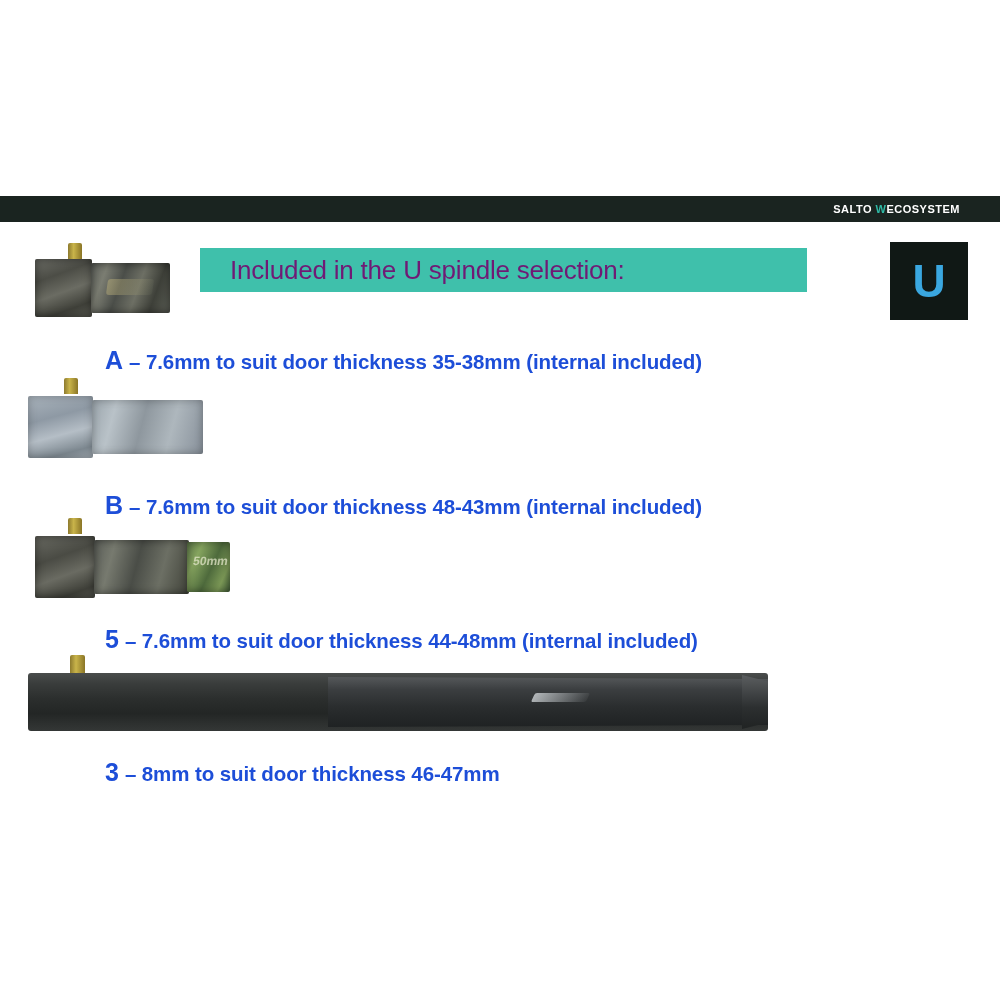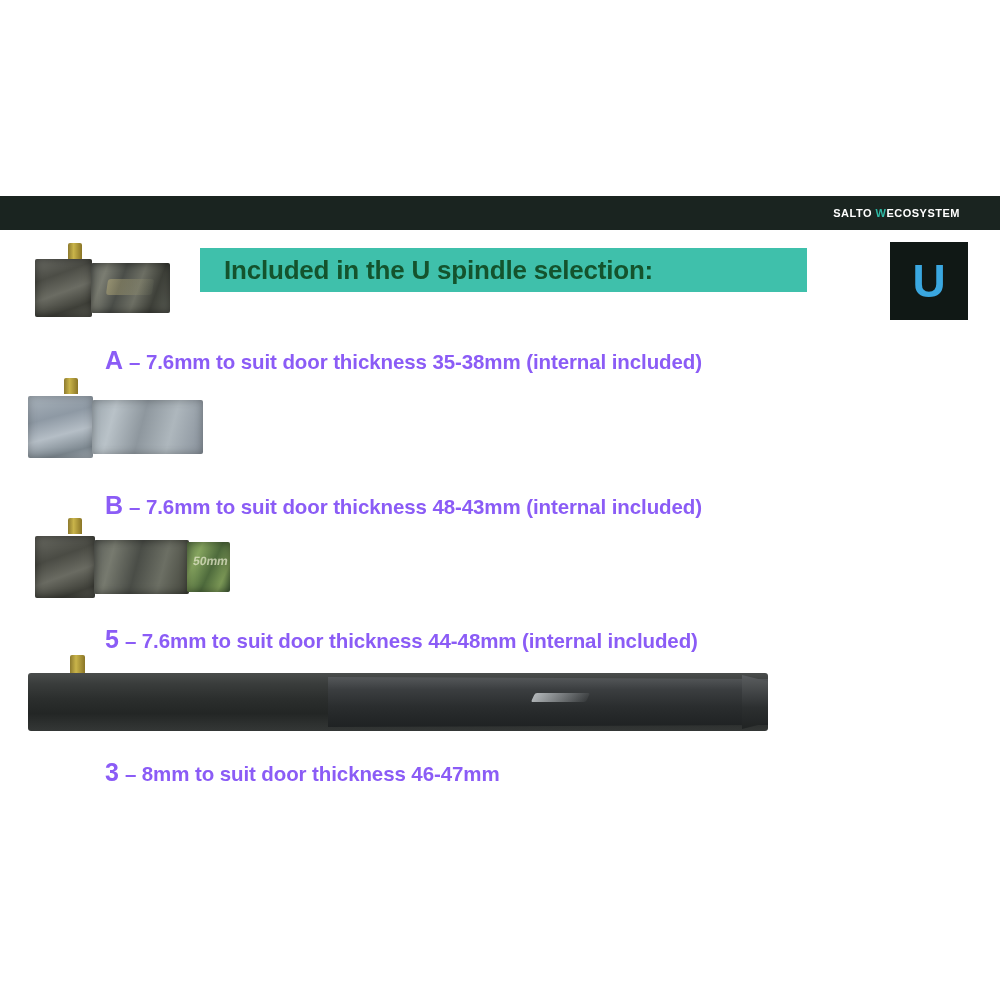--- a/index.html
+++ b/index.html
@@ -14,21 +14,21 @@
     font-family: "Liberation Sans", sans-serif;
     overflow: hidden;
   }
 
   
   .brandbar {
     position: absolute;
     left: 0;
     top: 196px;
     width: 1000px;
-    height: 34px;
+    height: 26px;
     background: #1a2420;
     display: flex;
     align-items: center;
     justify-content: flex-end;
   }
   .brandbar .brandtext {
     font-size: 11px;
     font-weight: bold;
     letter-spacing: 0.5px;
     color: #ffffff;
@@ -44,24 +44,24 @@
     position: absolute;
     left: 200px;
     top: 248px;
     width: 607px;
     height: 44px;
     background: #3fc0ab;
     display: flex;
     align-items: center;
   }
   .heading-banner .heading-text {
-    color: #14532d;
+    color: #701a75;
     font-size: 26px;
-    font-weight: bold;
-    margin-left: 24px;
+    font-weight: normal;
+    margin-left: 30px;
     letter-spacing: -0.2px;
     white-space: nowrap;
   }
 
   
   .u-badge {
     position: absolute;
     left: 890px;
     top: 242px;
     width: 78px;
@@ -76,21 +76,21 @@
     font-size: 46px;
     font-weight: bold;
     line-height: 1;
   }
 
   
   .caption {
     position: absolute;
     left: 105px;
     font-size: 21px;
-    color: #8b5cf6;
+    color: #1d4ed8;
     white-space: nowrap;
   }
   .caption .tag {
     font-weight: bold;
     font-size: 25px;
     margin-right: 6px;
   }
   .caption .desc {
     font-weight: bold;
     font-size: 20.5px;

